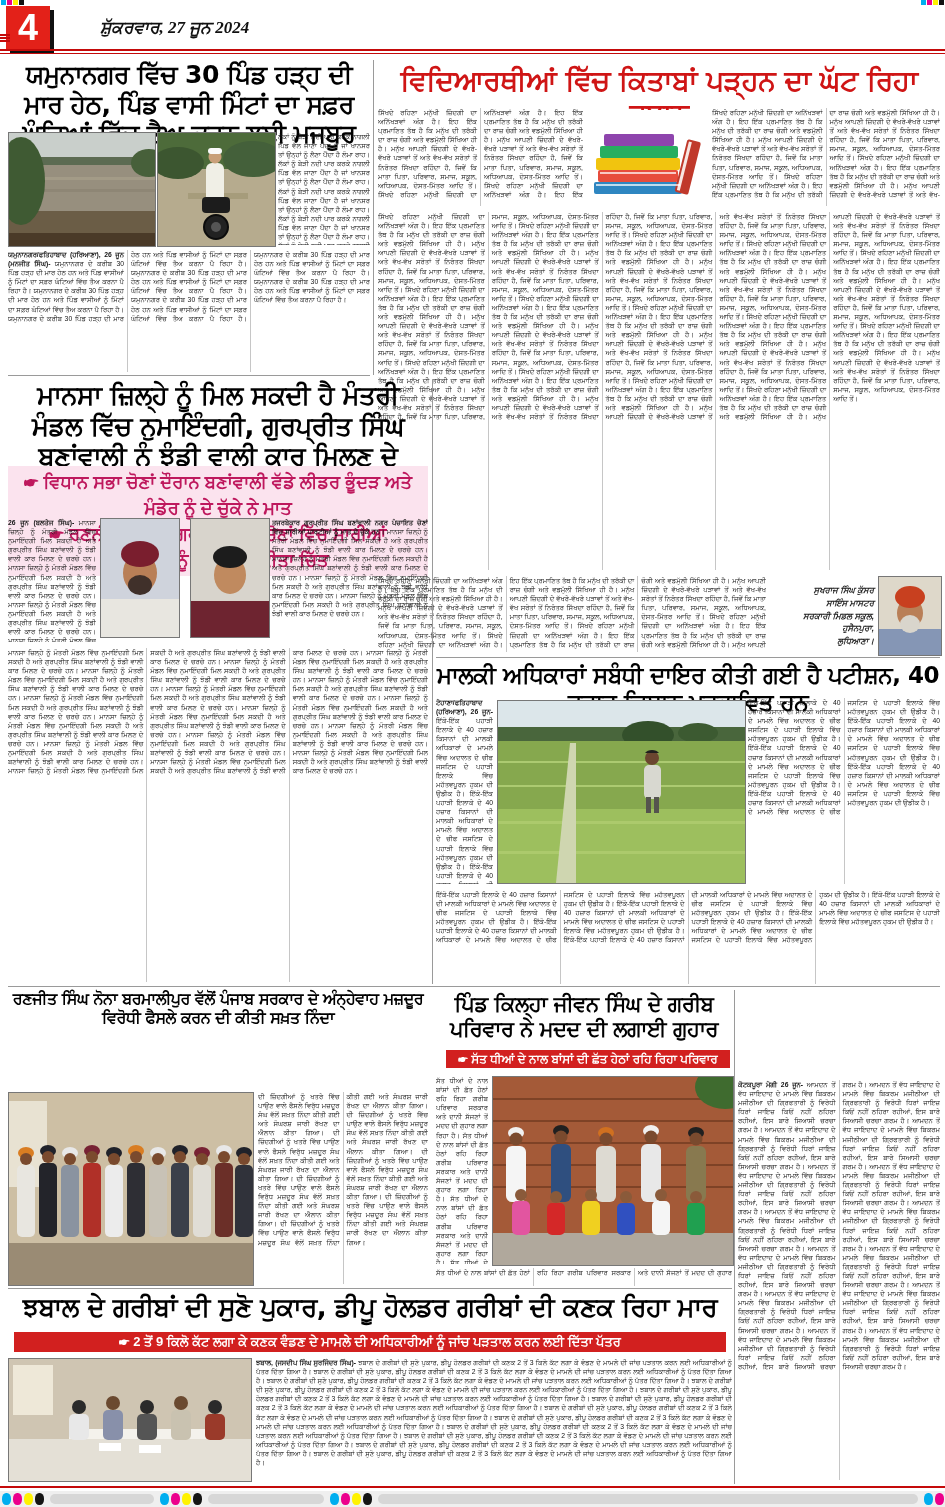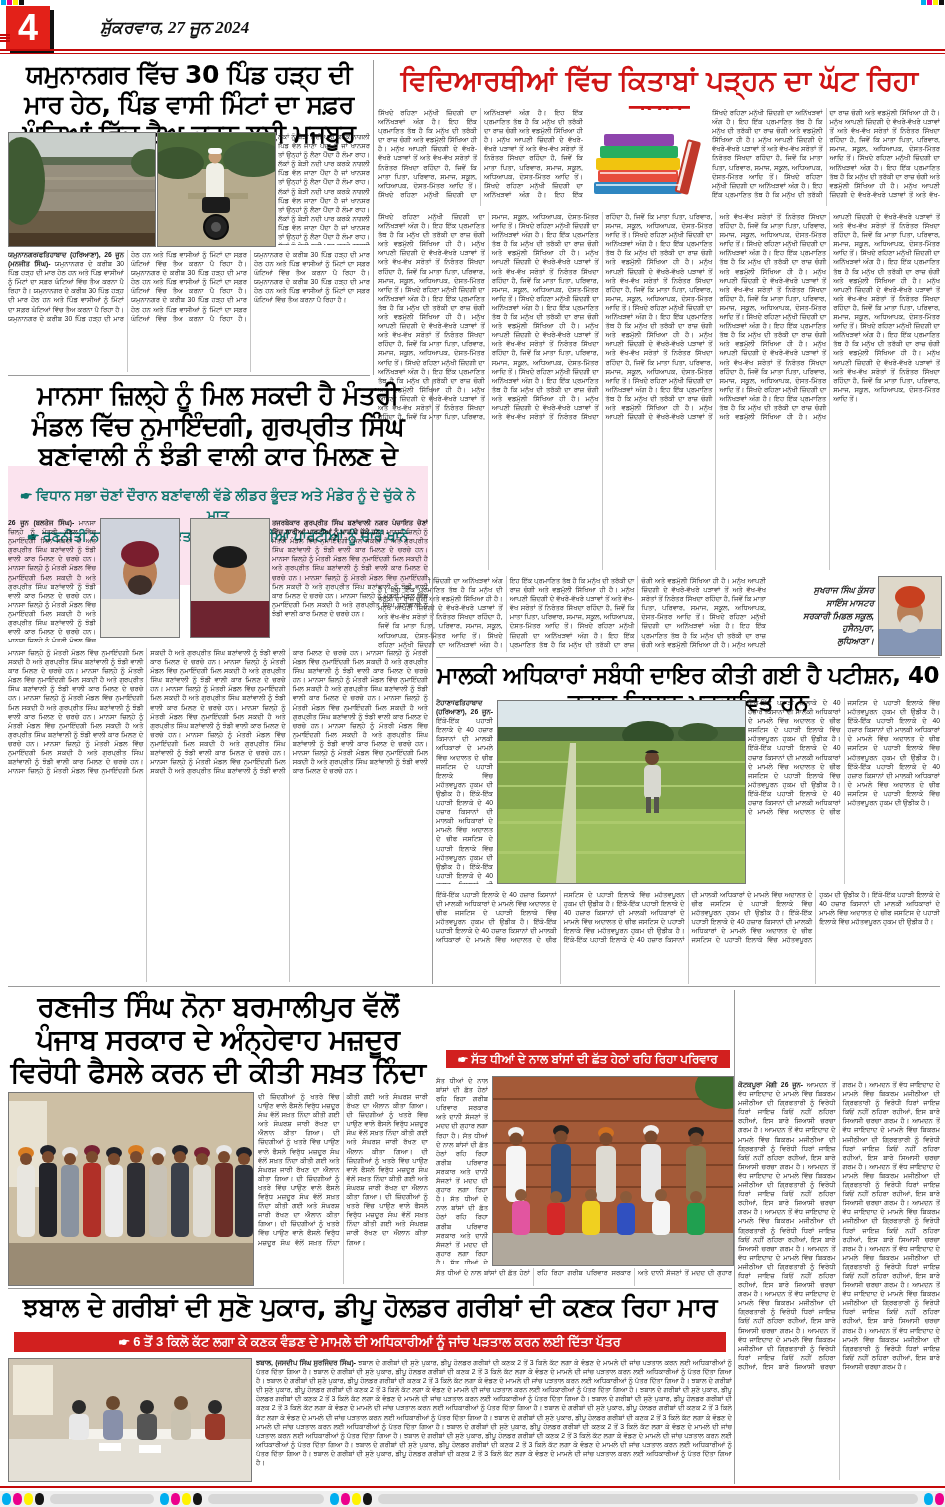--- a/index.html
+++ b/index.html
@@ -8,22 +8,22 @@
   .abs{position:absolute;}
   .headline{font-weight:bold;color:#000;text-align:center;line-height:1.18;
             font-family:"DejaVu Sans","Liberation Sans",sans-serif;letter-spacing:-0.5px;}
   .red{color:#cf1515;}
   .bodytext{font-size:6.8px;line-height:1.34;text-align:justify;color:#141414;overflow:hidden;}
   .bodytext b{font-weight:bold;}
   .cols2{columns:2;column-gap:7px;column-rule:1px solid #c6c6c6;}
   .cols3{columns:3;column-gap:7px;column-rule:1px solid #c6c6c6;}
   .cols4{columns:4;column-gap:7px;column-rule:1px solid #c6c6c6;}
   .cols5{columns:5;column-gap:7px;column-rule:1px solid #c6c6c6;}
-  .pink-strip{background:#fbe3ee;color:#0f766e;font-weight:bold;font-size:14px;
-              line-height:1.45;padding:19px 8px;text-align:center;}
+  .pink-strip{background:#fbe3ee;color:#be185d;font-weight:bold;font-size:18px;
+              line-height:1.45;padding:3px 8px;text-align:center;}
   .red-strip{background:#d2201f;color:#fff;font-weight:bold;text-align:center;}
   .vline{position:absolute;width:1px;background:#9a9a9a;}
   .hline{position:absolute;height:1px;background:#9a9a9a;}
   .redline{position:absolute;background:#c40a0a;}
   .photo{position:absolute;overflow:hidden;background:#ccc;border:1px solid #777;}
   .pagenum{position:absolute;left:6px;top:6px;width:44px;height:44px;background:#e32119;
            box-shadow:4px 4px 0 #111;color:#fff;font-weight:bold;font-size:36px;
            display:flex;align-items:center;justify-content:center;}
   .date{position:absolute;left:100px;top:18px;font-family:"Liberation Serif",serif;
         font-style:italic;font-weight:bold;font-size:17px;color:#111;}
@@ -205,21 +205,21 @@
       <rect x="156" y="96" width="5" height="16" fill="#55544e"></rect>
       <circle cx="154" cy="57" r="7" fill="#6b4630"></circle>
       <path d="M147,52 a8,6 0 0 1 14,0 z" fill="#20201e"></path>
     </svg>
   </div>
   <div class="bodytext cols2 abs" style="left:748px;top:698px;width:192px;height:186px;"><span> ਇੱਕੋ-ਇੱਕ ਪਹਾੜੀ ਇਲਾਕੇ ਦੇ 40 ਹਜ਼ਾਰ ਕਿਸਾਨਾਂ ਦੀ ਮਾਲਕੀ ਅਧਿਕਾਰਾਂ ਦੇ ਮਾਮਲੇ ਵਿੱਚ ਅਦਾਲਤ ਦੇ ਚੀਫ ਜਸਟਿਸ ਦੇ ਪਹਾੜੀ ਇਲਾਕੇ ਵਿੱਚ ਮਹੱਤਵਪੂਰਨ ਹੁਕਮ ਦੀ ਉਡੀਕ ਹੈ। ਇੱਕੋ-ਇੱਕ ਪਹਾੜੀ ਇਲਾਕੇ ਦੇ 40 ਹਜ਼ਾਰ ਕਿਸਾਨਾਂ ਦੀ ਮਾਲਕੀ ਅਧਿਕਾਰਾਂ ਦੇ ਮਾਮਲੇ ਵਿੱਚ ਅਦਾਲਤ ਦੇ ਚੀਫ ਜਸਟਿਸ ਦੇ ਪਹਾੜੀ ਇਲਾਕੇ ਵਿੱਚ ਮਹੱਤਵਪੂਰਨ ਹੁਕਮ ਦੀ ਉਡੀਕ ਹੈ। ਇੱਕੋ-ਇੱਕ ਪਹਾੜੀ ਇਲਾਕੇ ਦੇ 40 ਹਜ਼ਾਰ ਕਿਸਾਨਾਂ ਦੀ ਮਾਲਕੀ ਅਧਿਕਾਰਾਂ ਦੇ ਮਾਮਲੇ ਵਿੱਚ ਅਦਾਲਤ ਦੇ ਚੀਫ ਜਸਟਿਸ ਦੇ ਪਹਾੜੀ ਇਲਾਕੇ ਵਿੱਚ ਮਹੱਤਵਪੂਰਨ ਹੁਕਮ ਦੀ ਉਡੀਕ ਹੈ। ਇੱਕੋ-ਇੱਕ ਪਹਾੜੀ ਇਲਾਕੇ ਦੇ 40 ਹਜ਼ਾਰ ਕਿਸਾਨਾਂ ਦੀ ਮਾਲਕੀ ਅਧਿਕਾਰਾਂ ਦੇ ਮਾਮਲੇ ਵਿੱਚ ਅਦਾਲਤ ਦੇ ਚੀਫ ਜਸਟਿਸ ਦੇ ਪਹਾੜੀ ਇਲਾਕੇ ਵਿੱਚ ਮਹੱਤਵਪੂਰਨ ਹੁਕਮ ਦੀ ਉਡੀਕ ਹੈ। ਇੱਕੋ-ਇੱਕ ਪਹਾੜੀ ਇਲਾਕੇ ਦੇ 40 ਹਜ਼ਾਰ ਕਿਸਾਨਾਂ ਦੀ ਮਾਲਕੀ ਅਧਿਕਾਰਾਂ ਦੇ ਮਾਮਲੇ ਵਿੱਚ ਅਦਾਲਤ ਦੇ ਚੀਫ ਜਸਟਿਸ ਦੇ ਪਹਾੜੀ ਇਲਾਕੇ ਵਿੱਚ ਮਹੱਤਵਪੂਰਨ ਹੁਕਮ ਦੀ ਉਡੀਕ ਹੈ।</span></div>
   <div class="bodytext cols4 abs" style="left:436px;top:890px;width:504px;height:94px;"><span> ਇੱਕੋ-ਇੱਕ ਪਹਾੜੀ ਇਲਾਕੇ ਦੇ 40 ਹਜ਼ਾਰ ਕਿਸਾਨਾਂ ਦੀ ਮਾਲਕੀ ਅਧਿਕਾਰਾਂ ਦੇ ਮਾਮਲੇ ਵਿੱਚ ਅਦਾਲਤ ਦੇ ਚੀਫ ਜਸਟਿਸ ਦੇ ਪਹਾੜੀ ਇਲਾਕੇ ਵਿੱਚ ਮਹੱਤਵਪੂਰਨ ਹੁਕਮ ਦੀ ਉਡੀਕ ਹੈ। ਇੱਕੋ-ਇੱਕ ਪਹਾੜੀ ਇਲਾਕੇ ਦੇ 40 ਹਜ਼ਾਰ ਕਿਸਾਨਾਂ ਦੀ ਮਾਲਕੀ ਅਧਿਕਾਰਾਂ ਦੇ ਮਾਮਲੇ ਵਿੱਚ ਅਦਾਲਤ ਦੇ ਚੀਫ ਜਸਟਿਸ ਦੇ ਪਹਾੜੀ ਇਲਾਕੇ ਵਿੱਚ ਮਹੱਤਵਪੂਰਨ ਹੁਕਮ ਦੀ ਉਡੀਕ ਹੈ। ਇੱਕੋ-ਇੱਕ ਪਹਾੜੀ ਇਲਾਕੇ ਦੇ 40 ਹਜ਼ਾਰ ਕਿਸਾਨਾਂ ਦੀ ਮਾਲਕੀ ਅਧਿਕਾਰਾਂ ਦੇ ਮਾਮਲੇ ਵਿੱਚ ਅਦਾਲਤ ਦੇ ਚੀਫ ਜਸਟਿਸ ਦੇ ਪਹਾੜੀ ਇਲਾਕੇ ਵਿੱਚ ਮਹੱਤਵਪੂਰਨ ਹੁਕਮ ਦੀ ਉਡੀਕ ਹੈ। ਇੱਕੋ-ਇੱਕ ਪਹਾੜੀ ਇਲਾਕੇ ਦੇ 40 ਹਜ਼ਾਰ ਕਿਸਾਨਾਂ ਦੀ ਮਾਲਕੀ ਅਧਿਕਾਰਾਂ ਦੇ ਮਾਮਲੇ ਵਿੱਚ ਅਦਾਲਤ ਦੇ ਚੀਫ ਜਸਟਿਸ ਦੇ ਪਹਾੜੀ ਇਲਾਕੇ ਵਿੱਚ ਮਹੱਤਵਪੂਰਨ ਹੁਕਮ ਦੀ ਉਡੀਕ ਹੈ। ਇੱਕੋ-ਇੱਕ ਪਹਾੜੀ ਇਲਾਕੇ ਦੇ 40 ਹਜ਼ਾਰ ਕਿਸਾਨਾਂ ਦੀ ਮਾਲਕੀ ਅਧਿਕਾਰਾਂ ਦੇ ਮਾਮਲੇ ਵਿੱਚ ਅਦਾਲਤ ਦੇ ਚੀਫ ਜਸਟਿਸ ਦੇ ਪਹਾੜੀ ਇਲਾਕੇ ਵਿੱਚ ਮਹੱਤਵਪੂਰਨ ਹੁਕਮ ਦੀ ਉਡੀਕ ਹੈ। ਇੱਕੋ-ਇੱਕ ਪਹਾੜੀ ਇਲਾਕੇ ਦੇ 40 ਹਜ਼ਾਰ ਕਿਸਾਨਾਂ ਦੀ ਮਾਲਕੀ ਅਧਿਕਾਰਾਂ ਦੇ ਮਾਮਲੇ ਵਿੱਚ ਅਦਾਲਤ ਦੇ ਚੀਫ ਜਸਟਿਸ ਦੇ ਪਹਾੜੀ ਇਲਾਕੇ ਵਿੱਚ ਮਹੱਤਵਪੂਰਨ ਹੁਕਮ ਦੀ ਉਡੀਕ ਹੈ।</span></div>
 
   <div class="hline" style="left:8px;top:986px;width:932px;"></div>
 
-  <div class="headline abs" style="left:8px;top:990px;width:420px;font-size:28px;">ਰਣਜੀਤ ਸਿੰਘ ਨੋਨਾ ਬਰਮਾਲੀਪੁਰ ਵੱਲੋਂ ਪੰਜਾਬ ਸਰਕਾਰ ਦੇ ਅੰਨ੍ਹੇਵਾਹ ਮਜ਼ਦੂਰ ਵਿਰੋਧੀ ਫੈਸਲੇ ਕਰਨ ਦੀ ਕੀਤੀ ਸਖ਼ਤ ਨਿੰਦਾ</div>
+  <div class="headline abs" style="left:8px;top:990px;width:420px;font-size:16px;">ਰਣਜੀਤ ਸਿੰਘ ਨੋਨਾ ਬਰਮਾਲੀਪੁਰ ਵੱਲੋਂ ਪੰਜਾਬ ਸਰਕਾਰ ਦੇ ਅੰਨ੍ਹੇਵਾਹ ਮਜ਼ਦੂਰ ਵਿਰੋਧੀ ਫੈਸਲੇ ਕਰਨ ਦੀ ਕੀਤੀ ਸਖ਼ਤ ਨਿੰਦਾ</div>
   <div class="photo" style="left:8px;top:1092px;width:244px;height:192px;">
     <svg width="244" height="192" viewBox="0 0 244 192">
       <rect width="244" height="192" fill="#cdbfa4"></rect>
       <rect x="0" y="8" width="38" height="86" fill="#e8e2d2"></rect>
       <rect y="150" width="244" height="42" fill="#9a8b74"></rect>
       <g>
         <g transform="translate(8,0)">
             <ellipse cx="9" cy="60" rx="8" ry="6" fill="#d97d22"></ellipse>
             <circle cx="9" cy="66" r="6" fill="#7a4a2e"></circle>
             <rect x="0" y="72" width="18" height="72" rx="5" fill="#e8e6e0"></rect>
@@ -272,20 +272,21 @@
         <g transform="translate(226,0)">
             <ellipse cx="9" cy="60" rx="8" ry="6" fill="#20222a"></ellipse>
             <circle cx="9" cy="66" r="6" fill="#7a4a2e"></circle>
             <rect x="0" y="72" width="18" height="72" rx="5" fill="#30323a"></rect>
           </g>
       </g>
     </svg>
   </div>
   <div class="bodytext cols2 abs" style="left:258px;top:1092px;width:170px;height:192px;"><span> ਦੀ ਜ਼ਿੰਦਗੀਆਂ ਨੂੰ ਖਤਰੇ ਵਿੱਚ ਪਾਉਣ ਵਾਲੇ ਫੈਸਲੇ ਵਿਰੁੱਧ ਮਜ਼ਦੂਰ ਸੰਘ ਵੱਲੋਂ ਸਖ਼ਤ ਨਿੰਦਾ ਕੀਤੀ ਗਈ ਅਤੇ ਸੰਘਰਸ਼ ਜਾਰੀ ਰੱਖਣ ਦਾ ਐਲਾਨ ਕੀਤਾ ਗਿਆ। ਦੀ ਜ਼ਿੰਦਗੀਆਂ ਨੂੰ ਖਤਰੇ ਵਿੱਚ ਪਾਉਣ ਵਾਲੇ ਫੈਸਲੇ ਵਿਰੁੱਧ ਮਜ਼ਦੂਰ ਸੰਘ ਵੱਲੋਂ ਸਖ਼ਤ ਨਿੰਦਾ ਕੀਤੀ ਗਈ ਅਤੇ ਸੰਘਰਸ਼ ਜਾਰੀ ਰੱਖਣ ਦਾ ਐਲਾਨ ਕੀਤਾ ਗਿਆ। ਦੀ ਜ਼ਿੰਦਗੀਆਂ ਨੂੰ ਖਤਰੇ ਵਿੱਚ ਪਾਉਣ ਵਾਲੇ ਫੈਸਲੇ ਵਿਰੁੱਧ ਮਜ਼ਦੂਰ ਸੰਘ ਵੱਲੋਂ ਸਖ਼ਤ ਨਿੰਦਾ ਕੀਤੀ ਗਈ ਅਤੇ ਸੰਘਰਸ਼ ਜਾਰੀ ਰੱਖਣ ਦਾ ਐਲਾਨ ਕੀਤਾ ਗਿਆ। ਦੀ ਜ਼ਿੰਦਗੀਆਂ ਨੂੰ ਖਤਰੇ ਵਿੱਚ ਪਾਉਣ ਵਾਲੇ ਫੈਸਲੇ ਵਿਰੁੱਧ ਮਜ਼ਦੂਰ ਸੰਘ ਵੱਲੋਂ ਸਖ਼ਤ ਨਿੰਦਾ ਕੀਤੀ ਗਈ ਅਤੇ ਸੰਘਰਸ਼ ਜਾਰੀ ਰੱਖਣ ਦਾ ਐਲਾਨ ਕੀਤਾ ਗਿਆ। ਦੀ ਜ਼ਿੰਦਗੀਆਂ ਨੂੰ ਖਤਰੇ ਵਿੱਚ ਪਾਉਣ ਵਾਲੇ ਫੈਸਲੇ ਵਿਰੁੱਧ ਮਜ਼ਦੂਰ ਸੰਘ ਵੱਲੋਂ ਸਖ਼ਤ ਨਿੰਦਾ ਕੀਤੀ ਗਈ ਅਤੇ ਸੰਘਰਸ਼ ਜਾਰੀ ਰੱਖਣ ਦਾ ਐਲਾਨ ਕੀਤਾ ਗਿਆ। ਦੀ ਜ਼ਿੰਦਗੀਆਂ ਨੂੰ ਖਤਰੇ ਵਿੱਚ ਪਾਉਣ ਵਾਲੇ ਫੈਸਲੇ ਵਿਰੁੱਧ ਮਜ਼ਦੂਰ ਸੰਘ ਵੱਲੋਂ ਸਖ਼ਤ ਨਿੰਦਾ ਕੀਤੀ ਗਈ ਅਤੇ ਸੰਘਰਸ਼ ਜਾਰੀ ਰੱਖਣ ਦਾ ਐਲਾਨ ਕੀਤਾ ਗਿਆ। ਦੀ ਜ਼ਿੰਦਗੀਆਂ ਨੂੰ ਖਤਰੇ ਵਿੱਚ ਪਾਉਣ ਵਾਲੇ ਫੈਸਲੇ ਵਿਰੁੱਧ ਮਜ਼ਦੂਰ ਸੰਘ ਵੱਲੋਂ ਸਖ਼ਤ ਨਿੰਦਾ ਕੀਤੀ ਗਈ ਅਤੇ ਸੰਘਰਸ਼ ਜਾਰੀ ਰੱਖਣ ਦਾ ਐਲਾਨ ਕੀਤਾ ਗਿਆ।</span></div>
 
+  <div class="headline abs" style="left:436px;top:992px;width:296px;font-size:21px;">ਪਿੰਡ ਕਿਲ੍ਹਾ ਜੀਵਨ ਸਿੰਘ ਦੇ ਗਰੀਬ ਪਰਿਵਾਰ ਨੇ ਮਦਦ ਦੀ ਲਗਾਈ ਗੁਹਾਰ</div>
   <div class="red-strip abs" style="left:446px;top:1050px;width:276px;font-size:12px;padding:2px 4px;">
     <span>☛</span> <span>ਸੱਤ ਧੀਆਂ ਦੇ ਨਾਲ ਬਾਂਸਾਂ ਦੀ ਛੱਤ ਹੇਠਾਂ ਰਹਿ ਰਿਹਾ ਪਰਿਵਾਰ</span>
   </div>
   <div class="bodytext abs" style="left:436px;top:1076px;width:52px;height:188px;"><span> ਸੱਤ ਧੀਆਂ ਦੇ ਨਾਲ ਬਾਂਸਾਂ ਦੀ ਛੱਤ ਹੇਠਾਂ ਰਹਿ ਰਿਹਾ ਗਰੀਬ ਪਰਿਵਾਰ ਸਰਕਾਰ ਅਤੇ ਦਾਨੀ ਸੱਜਣਾਂ ਤੋਂ ਮਦਦ ਦੀ ਗੁਹਾਰ ਲਗਾ ਰਿਹਾ ਹੈ। ਸੱਤ ਧੀਆਂ ਦੇ ਨਾਲ ਬਾਂਸਾਂ ਦੀ ਛੱਤ ਹੇਠਾਂ ਰਹਿ ਰਿਹਾ ਗਰੀਬ ਪਰਿਵਾਰ ਸਰਕਾਰ ਅਤੇ ਦਾਨੀ ਸੱਜਣਾਂ ਤੋਂ ਮਦਦ ਦੀ ਗੁਹਾਰ ਲਗਾ ਰਿਹਾ ਹੈ। ਸੱਤ ਧੀਆਂ ਦੇ ਨਾਲ ਬਾਂਸਾਂ ਦੀ ਛੱਤ ਹੇਠਾਂ ਰਹਿ ਰਿਹਾ ਗਰੀਬ ਪਰਿਵਾਰ ਸਰਕਾਰ ਅਤੇ ਦਾਨੀ ਸੱਜਣਾਂ ਤੋਂ ਮਦਦ ਦੀ ਗੁਹਾਰ ਲਗਾ ਰਿਹਾ ਹੈ। ਸੱਤ ਧੀਆਂ ਦੇ ਨਾਲ ਬਾਂਸਾਂ ਦੀ ਛੱਤ ਹੇਠਾਂ ਰਹਿ ਰਿਹਾ ਗਰੀਬ ਪਰਿਵਾਰ ਸਰਕਾਰ ਅਤੇ ਦਾਨੀ ਸੱਜਣਾਂ ਤੋਂ ਮਦਦ ਦੀ ਗੁਹਾਰ ਲਗਾ ਰਿਹਾ ਹੈ।</span></div>
   <div class="photo" style="left:492px;top:1076px;width:240px;height:188px;">
     <svg width="240" height="188" viewBox="0 0 240 188">
       <rect width="240" height="188" fill="#a45a38"></rect>
       <g stroke="#7e4226" stroke-width="2">
         <line x1="0" y1="22" x2="240" y2="22"></line>
           <line x1="0" y1="44" x2="240" y2="44"></line>
@@ -352,21 +353,21 @@
 
   <div class="vline" style="left:734px;top:990px;height:494px;"></div>
   <div class="bodytext cols2 abs" style="left:738px;top:1080px;width:202px;height:400px;">
     <b>ਕੋਟਕਪੂਰਾ ਮੋਗੀ 26 ਜੂਨ-</b>
     <span> ਆਮਦਨ ਤੋਂ ਵੱਧ ਜਾਇਦਾਦ ਦੇ ਮਾਮਲੇ ਵਿੱਚ ਬਿਕਰਮ ਮਜੀਠੀਆ ਦੀ ਗ੍ਰਿਫਤਾਰੀ ਨੂੰ ਵਿਰੋਧੀ ਧਿਰਾਂ ਜਾਇਜ਼ ਕਿਓਂ ਨਹੀਂ ਠਹਿਰਾ ਰਹੀਆਂ, ਇਸ ਬਾਰੇ ਸਿਆਸੀ ਚਰਚਾ ਗਰਮ ਹੈ। ਆਮਦਨ ਤੋਂ ਵੱਧ ਜਾਇਦਾਦ ਦੇ ਮਾਮਲੇ ਵਿੱਚ ਬਿਕਰਮ ਮਜੀਠੀਆ ਦੀ ਗ੍ਰਿਫਤਾਰੀ ਨੂੰ ਵਿਰੋਧੀ ਧਿਰਾਂ ਜਾਇਜ਼ ਕਿਓਂ ਨਹੀਂ ਠਹਿਰਾ ਰਹੀਆਂ, ਇਸ ਬਾਰੇ ਸਿਆਸੀ ਚਰਚਾ ਗਰਮ ਹੈ। ਆਮਦਨ ਤੋਂ ਵੱਧ ਜਾਇਦਾਦ ਦੇ ਮਾਮਲੇ ਵਿੱਚ ਬਿਕਰਮ ਮਜੀਠੀਆ ਦੀ ਗ੍ਰਿਫਤਾਰੀ ਨੂੰ ਵਿਰੋਧੀ ਧਿਰਾਂ ਜਾਇਜ਼ ਕਿਓਂ ਨਹੀਂ ਠਹਿਰਾ ਰਹੀਆਂ, ਇਸ ਬਾਰੇ ਸਿਆਸੀ ਚਰਚਾ ਗਰਮ ਹੈ। ਆਮਦਨ ਤੋਂ ਵੱਧ ਜਾਇਦਾਦ ਦੇ ਮਾਮਲੇ ਵਿੱਚ ਬਿਕਰਮ ਮਜੀਠੀਆ ਦੀ ਗ੍ਰਿਫਤਾਰੀ ਨੂੰ ਵਿਰੋਧੀ ਧਿਰਾਂ ਜਾਇਜ਼ ਕਿਓਂ ਨਹੀਂ ਠਹਿਰਾ ਰਹੀਆਂ, ਇਸ ਬਾਰੇ ਸਿਆਸੀ ਚਰਚਾ ਗਰਮ ਹੈ। ਆਮਦਨ ਤੋਂ ਵੱਧ ਜਾਇਦਾਦ ਦੇ ਮਾਮਲੇ ਵਿੱਚ ਬਿਕਰਮ ਮਜੀਠੀਆ ਦੀ ਗ੍ਰਿਫਤਾਰੀ ਨੂੰ ਵਿਰੋਧੀ ਧਿਰਾਂ ਜਾਇਜ਼ ਕਿਓਂ ਨਹੀਂ ਠਹਿਰਾ ਰਹੀਆਂ, ਇਸ ਬਾਰੇ ਸਿਆਸੀ ਚਰਚਾ ਗਰਮ ਹੈ। ਆਮਦਨ ਤੋਂ ਵੱਧ ਜਾਇਦਾਦ ਦੇ ਮਾਮਲੇ ਵਿੱਚ ਬਿਕਰਮ ਮਜੀਠੀਆ ਦੀ ਗ੍ਰਿਫਤਾਰੀ ਨੂੰ ਵਿਰੋਧੀ ਧਿਰਾਂ ਜਾਇਜ਼ ਕਿਓਂ ਨਹੀਂ ਠਹਿਰਾ ਰਹੀਆਂ, ਇਸ ਬਾਰੇ ਸਿਆਸੀ ਚਰਚਾ ਗਰਮ ਹੈ। ਆਮਦਨ ਤੋਂ ਵੱਧ ਜਾਇਦਾਦ ਦੇ ਮਾਮਲੇ ਵਿੱਚ ਬਿਕਰਮ ਮਜੀਠੀਆ ਦੀ ਗ੍ਰਿਫਤਾਰੀ ਨੂੰ ਵਿਰੋਧੀ ਧਿਰਾਂ ਜਾਇਜ਼ ਕਿਓਂ ਨਹੀਂ ਠਹਿਰਾ ਰਹੀਆਂ, ਇਸ ਬਾਰੇ ਸਿਆਸੀ ਚਰਚਾ ਗਰਮ ਹੈ। ਆਮਦਨ ਤੋਂ ਵੱਧ ਜਾਇਦਾਦ ਦੇ ਮਾਮਲੇ ਵਿੱਚ ਬਿਕਰਮ ਮਜੀਠੀਆ ਦੀ ਗ੍ਰਿਫਤਾਰੀ ਨੂੰ ਵਿਰੋਧੀ ਧਿਰਾਂ ਜਾਇਜ਼ ਕਿਓਂ ਨਹੀਂ ਠਹਿਰਾ ਰਹੀਆਂ, ਇਸ ਬਾਰੇ ਸਿਆਸੀ ਚਰਚਾ ਗਰਮ ਹੈ। ਆਮਦਨ ਤੋਂ ਵੱਧ ਜਾਇਦਾਦ ਦੇ ਮਾਮਲੇ ਵਿੱਚ ਬਿਕਰਮ ਮਜੀਠੀਆ ਦੀ ਗ੍ਰਿਫਤਾਰੀ ਨੂੰ ਵਿਰੋਧੀ ਧਿਰਾਂ ਜਾਇਜ਼ ਕਿਓਂ ਨਹੀਂ ਠਹਿਰਾ ਰਹੀਆਂ, ਇਸ ਬਾਰੇ ਸਿਆਸੀ ਚਰਚਾ ਗਰਮ ਹੈ। ਆਮਦਨ ਤੋਂ ਵੱਧ ਜਾਇਦਾਦ ਦੇ ਮਾਮਲੇ ਵਿੱਚ ਬਿਕਰਮ ਮਜੀਠੀਆ ਦੀ ਗ੍ਰਿਫਤਾਰੀ ਨੂੰ ਵਿਰੋਧੀ ਧਿਰਾਂ ਜਾਇਜ਼ ਕਿਓਂ ਨਹੀਂ ਠਹਿਰਾ ਰਹੀਆਂ, ਇਸ ਬਾਰੇ ਸਿਆਸੀ ਚਰਚਾ ਗਰਮ ਹੈ। ਆਮਦਨ ਤੋਂ ਵੱਧ ਜਾਇਦਾਦ ਦੇ ਮਾਮਲੇ ਵਿੱਚ ਬਿਕਰਮ ਮਜੀਠੀਆ ਦੀ ਗ੍ਰਿਫਤਾਰੀ ਨੂੰ ਵਿਰੋਧੀ ਧਿਰਾਂ ਜਾਇਜ਼ ਕਿਓਂ ਨਹੀਂ ਠਹਿਰਾ ਰਹੀਆਂ, ਇਸ ਬਾਰੇ ਸਿਆਸੀ ਚਰਚਾ ਗਰਮ ਹੈ। ਆਮਦਨ ਤੋਂ ਵੱਧ ਜਾਇਦਾਦ ਦੇ ਮਾਮਲੇ ਵਿੱਚ ਬਿਕਰਮ ਮਜੀਠੀਆ ਦੀ ਗ੍ਰਿਫਤਾਰੀ ਨੂੰ ਵਿਰੋਧੀ ਧਿਰਾਂ ਜਾਇਜ਼ ਕਿਓਂ ਨਹੀਂ ਠਹਿਰਾ ਰਹੀਆਂ, ਇਸ ਬਾਰੇ ਸਿਆਸੀ ਚਰਚਾ ਗਰਮ ਹੈ। ਆਮਦਨ ਤੋਂ ਵੱਧ ਜਾਇਦਾਦ ਦੇ ਮਾਮਲੇ ਵਿੱਚ ਬਿਕਰਮ ਮਜੀਠੀਆ ਦੀ ਗ੍ਰਿਫਤਾਰੀ ਨੂੰ ਵਿਰੋਧੀ ਧਿਰਾਂ ਜਾਇਜ਼ ਕਿਓਂ ਨਹੀਂ ਠਹਿਰਾ ਰਹੀਆਂ, ਇਸ ਬਾਰੇ ਸਿਆਸੀ ਚਰਚਾ ਗਰਮ ਹੈ। ਆਮਦਨ ਤੋਂ ਵੱਧ ਜਾਇਦਾਦ ਦੇ ਮਾਮਲੇ ਵਿੱਚ ਬਿਕਰਮ ਮਜੀਠੀਆ ਦੀ ਗ੍ਰਿਫਤਾਰੀ ਨੂੰ ਵਿਰੋਧੀ ਧਿਰਾਂ ਜਾਇਜ਼ ਕਿਓਂ ਨਹੀਂ ਠਹਿਰਾ ਰਹੀਆਂ, ਇਸ ਬਾਰੇ ਸਿਆਸੀ ਚਰਚਾ ਗਰਮ ਹੈ।</span>
   </div>
 
   <div class="hline" style="left:8px;top:1288px;width:724px;"></div>
   <div class="headline abs" style="left:8px;top:1292px;width:724px;font-size:26px;">ਝਬਾਲ ਦੇ ਗਰੀਬਾਂ ਦੀ ਸੁਣੋ ਪੁਕਾਰ, ਡੀਪੂ ਹੋਲਡਰ ਗਰੀਬਾਂ ਦੀ ਕਣਕ ਰਿਹਾ ਮਾਰ</div>
   <div class="red-strip abs" style="left:14px;top:1332px;width:712px;font-size:13px;padding:2px 0;">
-    <span>☛</span> <span>6 ਤੋਂ 3 ਕਿਲੋ ਕੱਟ ਲਗਾ ਕੇ ਕਣਕ ਵੰਡਣ ਦੇ ਮਾਮਲੇ ਦੀ ਅਧਿਕਾਰੀਆਂ ਨੂੰ ਜਾਂਚ ਪੜਤਾਲ ਕਰਨ ਲਈ ਦਿੱਤਾ ਪੱਤਰ</span>
+    <span>☛</span> <span>2 ਤੋਂ 9 ਕਿਲੋ ਕੱਟ ਲਗਾ ਕੇ ਕਣਕ ਵੰਡਣ ਦੇ ਮਾਮਲੇ ਦੀ ਅਧਿਕਾਰੀਆਂ ਨੂੰ ਜਾਂਚ ਪੜਤਾਲ ਕਰਨ ਲਈ ਦਿੱਤਾ ਪੱਤਰ</span>
   </div>
   <div class="photo" style="left:8px;top:1358px;width:242px;height:122px;">
     <svg width="242" height="122" viewBox="0 0 242 122">
       <rect width="242" height="122" fill="#cfc5b2"></rect>
       <rect x="4" y="6" width="40" height="50" fill="#eee8d8"></rect>
       <rect y="80" width="242" height="42" fill="#e4e0d6"></rect>
       <rect x="60" y="70" width="150" height="10" fill="#f4f2ec"></rect>
       <g>
         <circle cx="70" cy="48" r="7" fill="#2a2a2a"></circle>
           <rect x="60" y="55" width="20" height="26" rx="5" fill="#e8e8e8"></rect>

